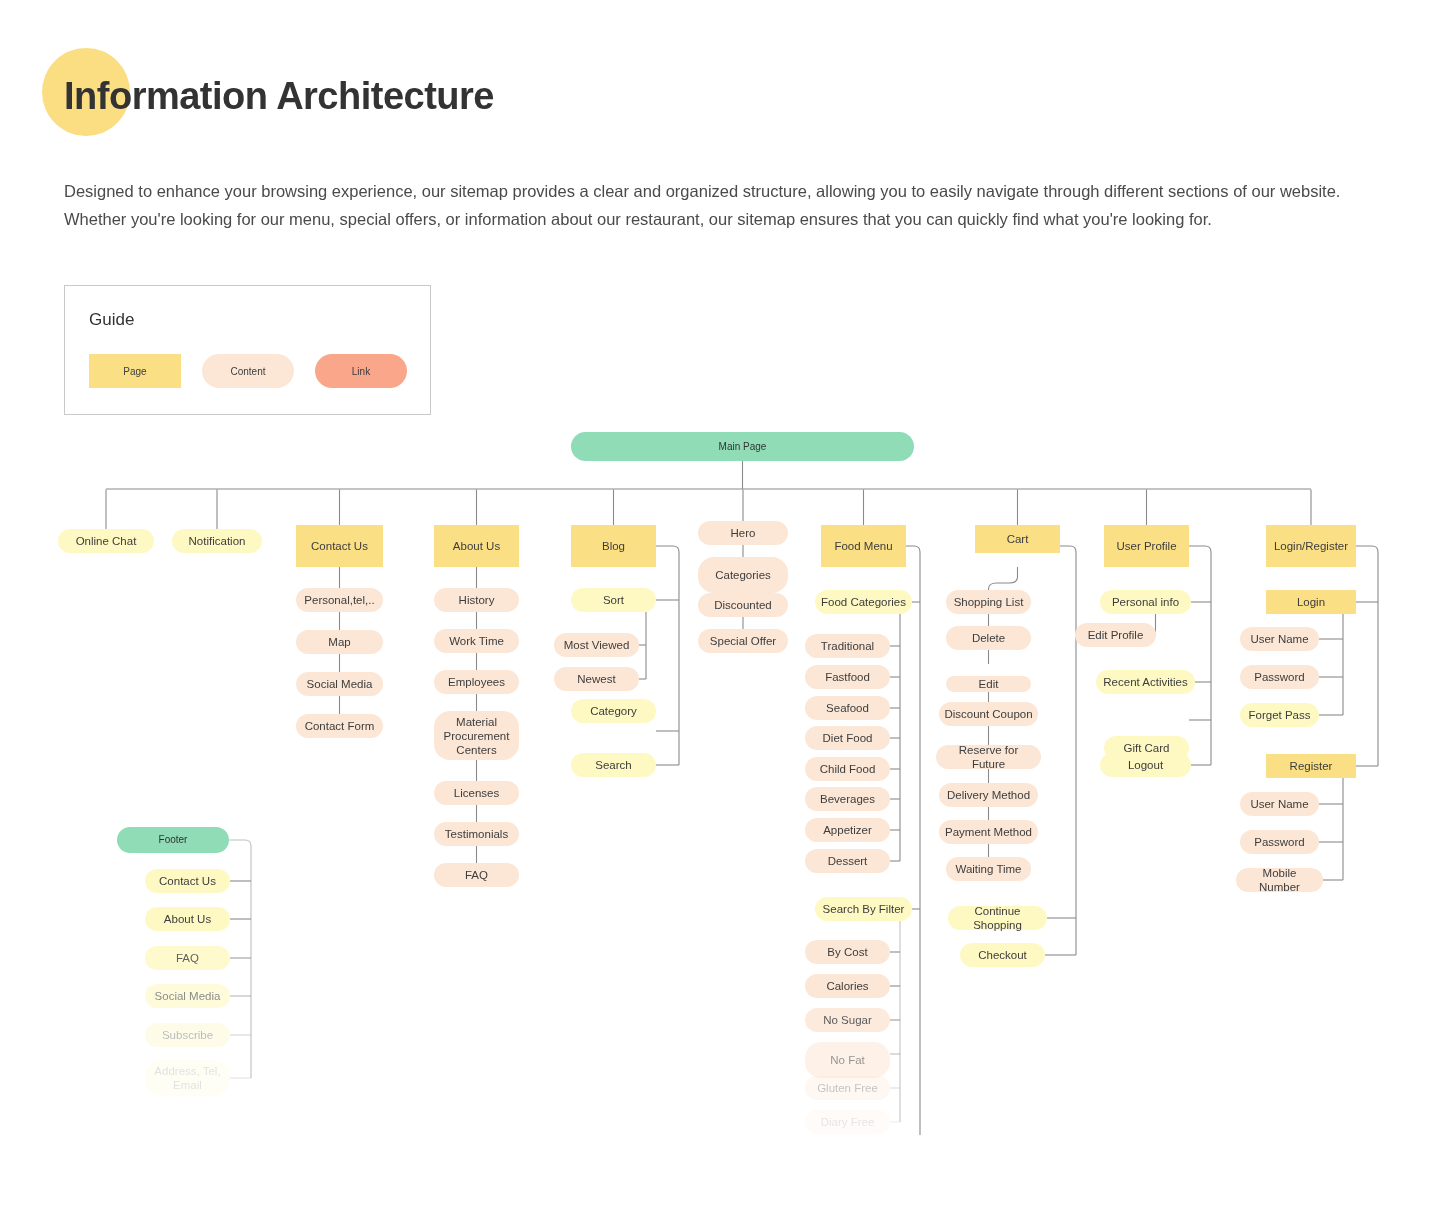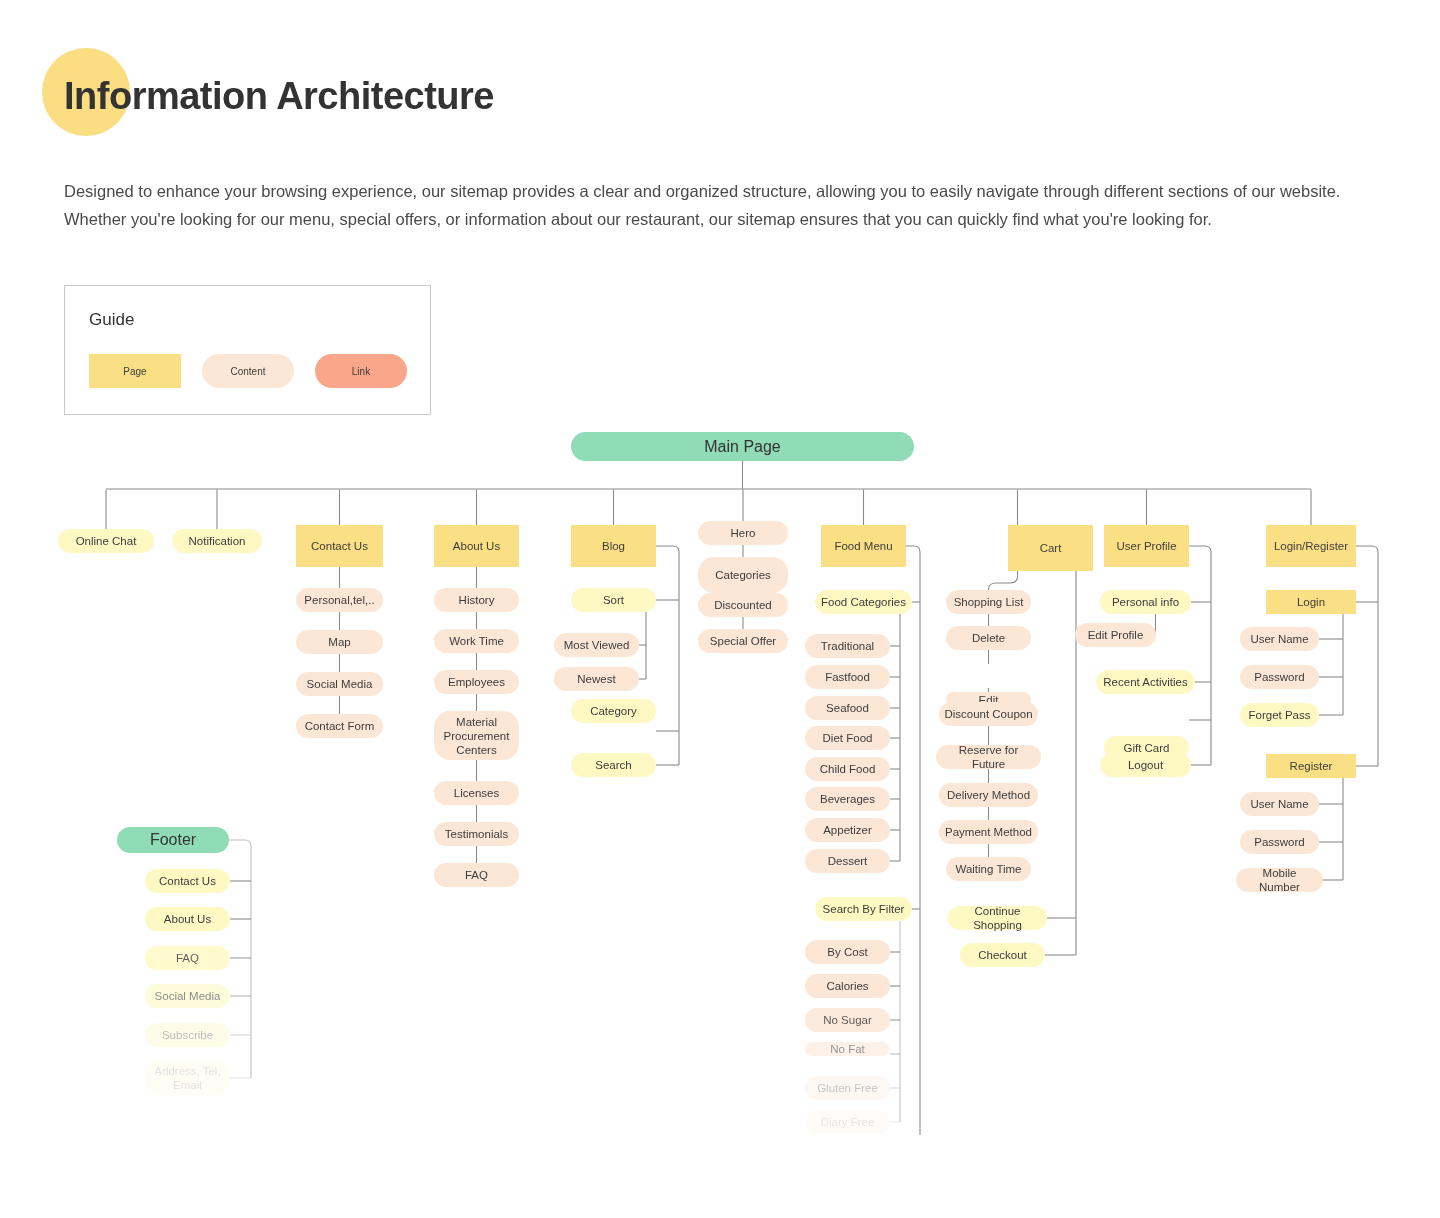--- a/index.html
+++ b/index.html
@@ -62,21 +62,21 @@
   .node {
     position: absolute;
     display: flex; align-items: center; justify-content: center;
     text-align: center;
     font-size: 11.5px;
     line-height: 14px;
     color: #3d3d3d;
     padding: 0 5px;
     z-index: 3;
   }
-  .t-root    { background: #8FDCB6; border-radius: 18px; color: #333; font-size: 16px; }
+  .t-root    { background: #8FDCB6; border-radius: 18px; color: #333; font-size: 10px; }
   .t-page    { background: #FBDF84; border-radius: 0; }
   .t-content { background: #FCE7D6; border-radius: 16px; }
   .t-link    { background: #fef9c3; border-radius: 16px; }
 </style>
 </head>
 <body>
 
 <div id="page">
 
   <div id="header-block">
@@ -202,21 +202,21 @@
         </div>
         <div class="node t-page" style="left: 571px; top: 525px; width: 85px; height: 42px;">
           <span>Blog</span>
         </div>
         <div class="node t-content" style="left: 698px; top: 521px; width: 90px; height: 24px;">
           <span>Hero</span>
         </div>
         <div class="node t-page" style="left: 821px; top: 525px; width: 85px; height: 42px;">
           <span>Food Menu</span>
         </div>
-        <div class="node t-page" style="left: 975px; top: 525px; width: 85px; height: 46px; margin-left: 33px;">
+        <div class="node t-page" style="left: 975px; top: 525px; width: 85px; height: 28px;">
           <span>Cart</span>
         </div>
         <div class="node t-page" style="left: 1104px; top: 525px; width: 85px; height: 42px;">
           <span>User Profile</span>
         </div>
         <div class="node t-page" style="left: 1266px; top: 525px; width: 90px; height: 42px;">
           <span>Login/Register</span>
         </div>
         <div class="node t-content" style="left: 296px; top: 588px; width: 87px; height: 24px;">
           <span>Personal,tel,..</span>
@@ -307,36 +307,36 @@
         </div>
         <div class="node t-content" style="left: 805px; top: 940px; width: 85px; height: 24px; opacity: 1;">
           <span>By Cost</span>
         </div>
         <div class="node t-content" style="left: 805px; top: 974px; width: 85px; height: 24px; opacity: 1;">
           <span>Calories</span>
         </div>
         <div class="node t-content" style="left: 805px; top: 1008px; width: 85px; height: 24px; opacity: 0.85;">
           <span>No Sugar</span>
         </div>
-        <div class="node t-content" style="left: 805px; top: 1042px; width: 85px; height: 14px; opacity: 0.55;">
+        <div class="node t-content" style="left: 805px; top: 1042px; width: 85px; height: 36px; opacity: 0.55;">
           <span>No Fat</span>
         </div>
         <div class="node t-content" style="left: 805px; top: 1076px; width: 85px; height: 24px; opacity: 0.3;">
           <span>Gluten Free</span>
         </div>
         <div class="node t-content" style="left: 805px; top: 1110px; width: 85px; height: 24px; opacity: 0.13;">
           <span>Diary Free</span>
         </div>
         <div class="node t-content" style="left: 946px; top: 590px; width: 85px; height: 24px;">
           <span>Shopping List</span>
         </div>
         <div class="node t-content" style="left: 946px; top: 626px; width: 85px; height: 24px;">
           <span>Delete</span>
         </div>
-        <div class="node t-content" style="left: 946px; top: 692px; width: 85px; height: 16px;">
+        <div class="node t-content" style="left: 946px; top: 676px; width: 85px; height: 16px;">
           <span>Edit</span>
         </div>
         <div class="node t-content" style="left: 939px; top: 702px; width: 99px; height: 24px;">
           <span>Discount Coupon</span>
         </div>
         <div class="node t-content" style="left: 936px; top: 745px; width: 105px; height: 24px;">
           <span>Reserve for Future</span>
         </div>
         <div class="node t-content" style="left: 939px; top: 783px; width: 99px; height: 24px;">
           <span>Delivery Method</span>

